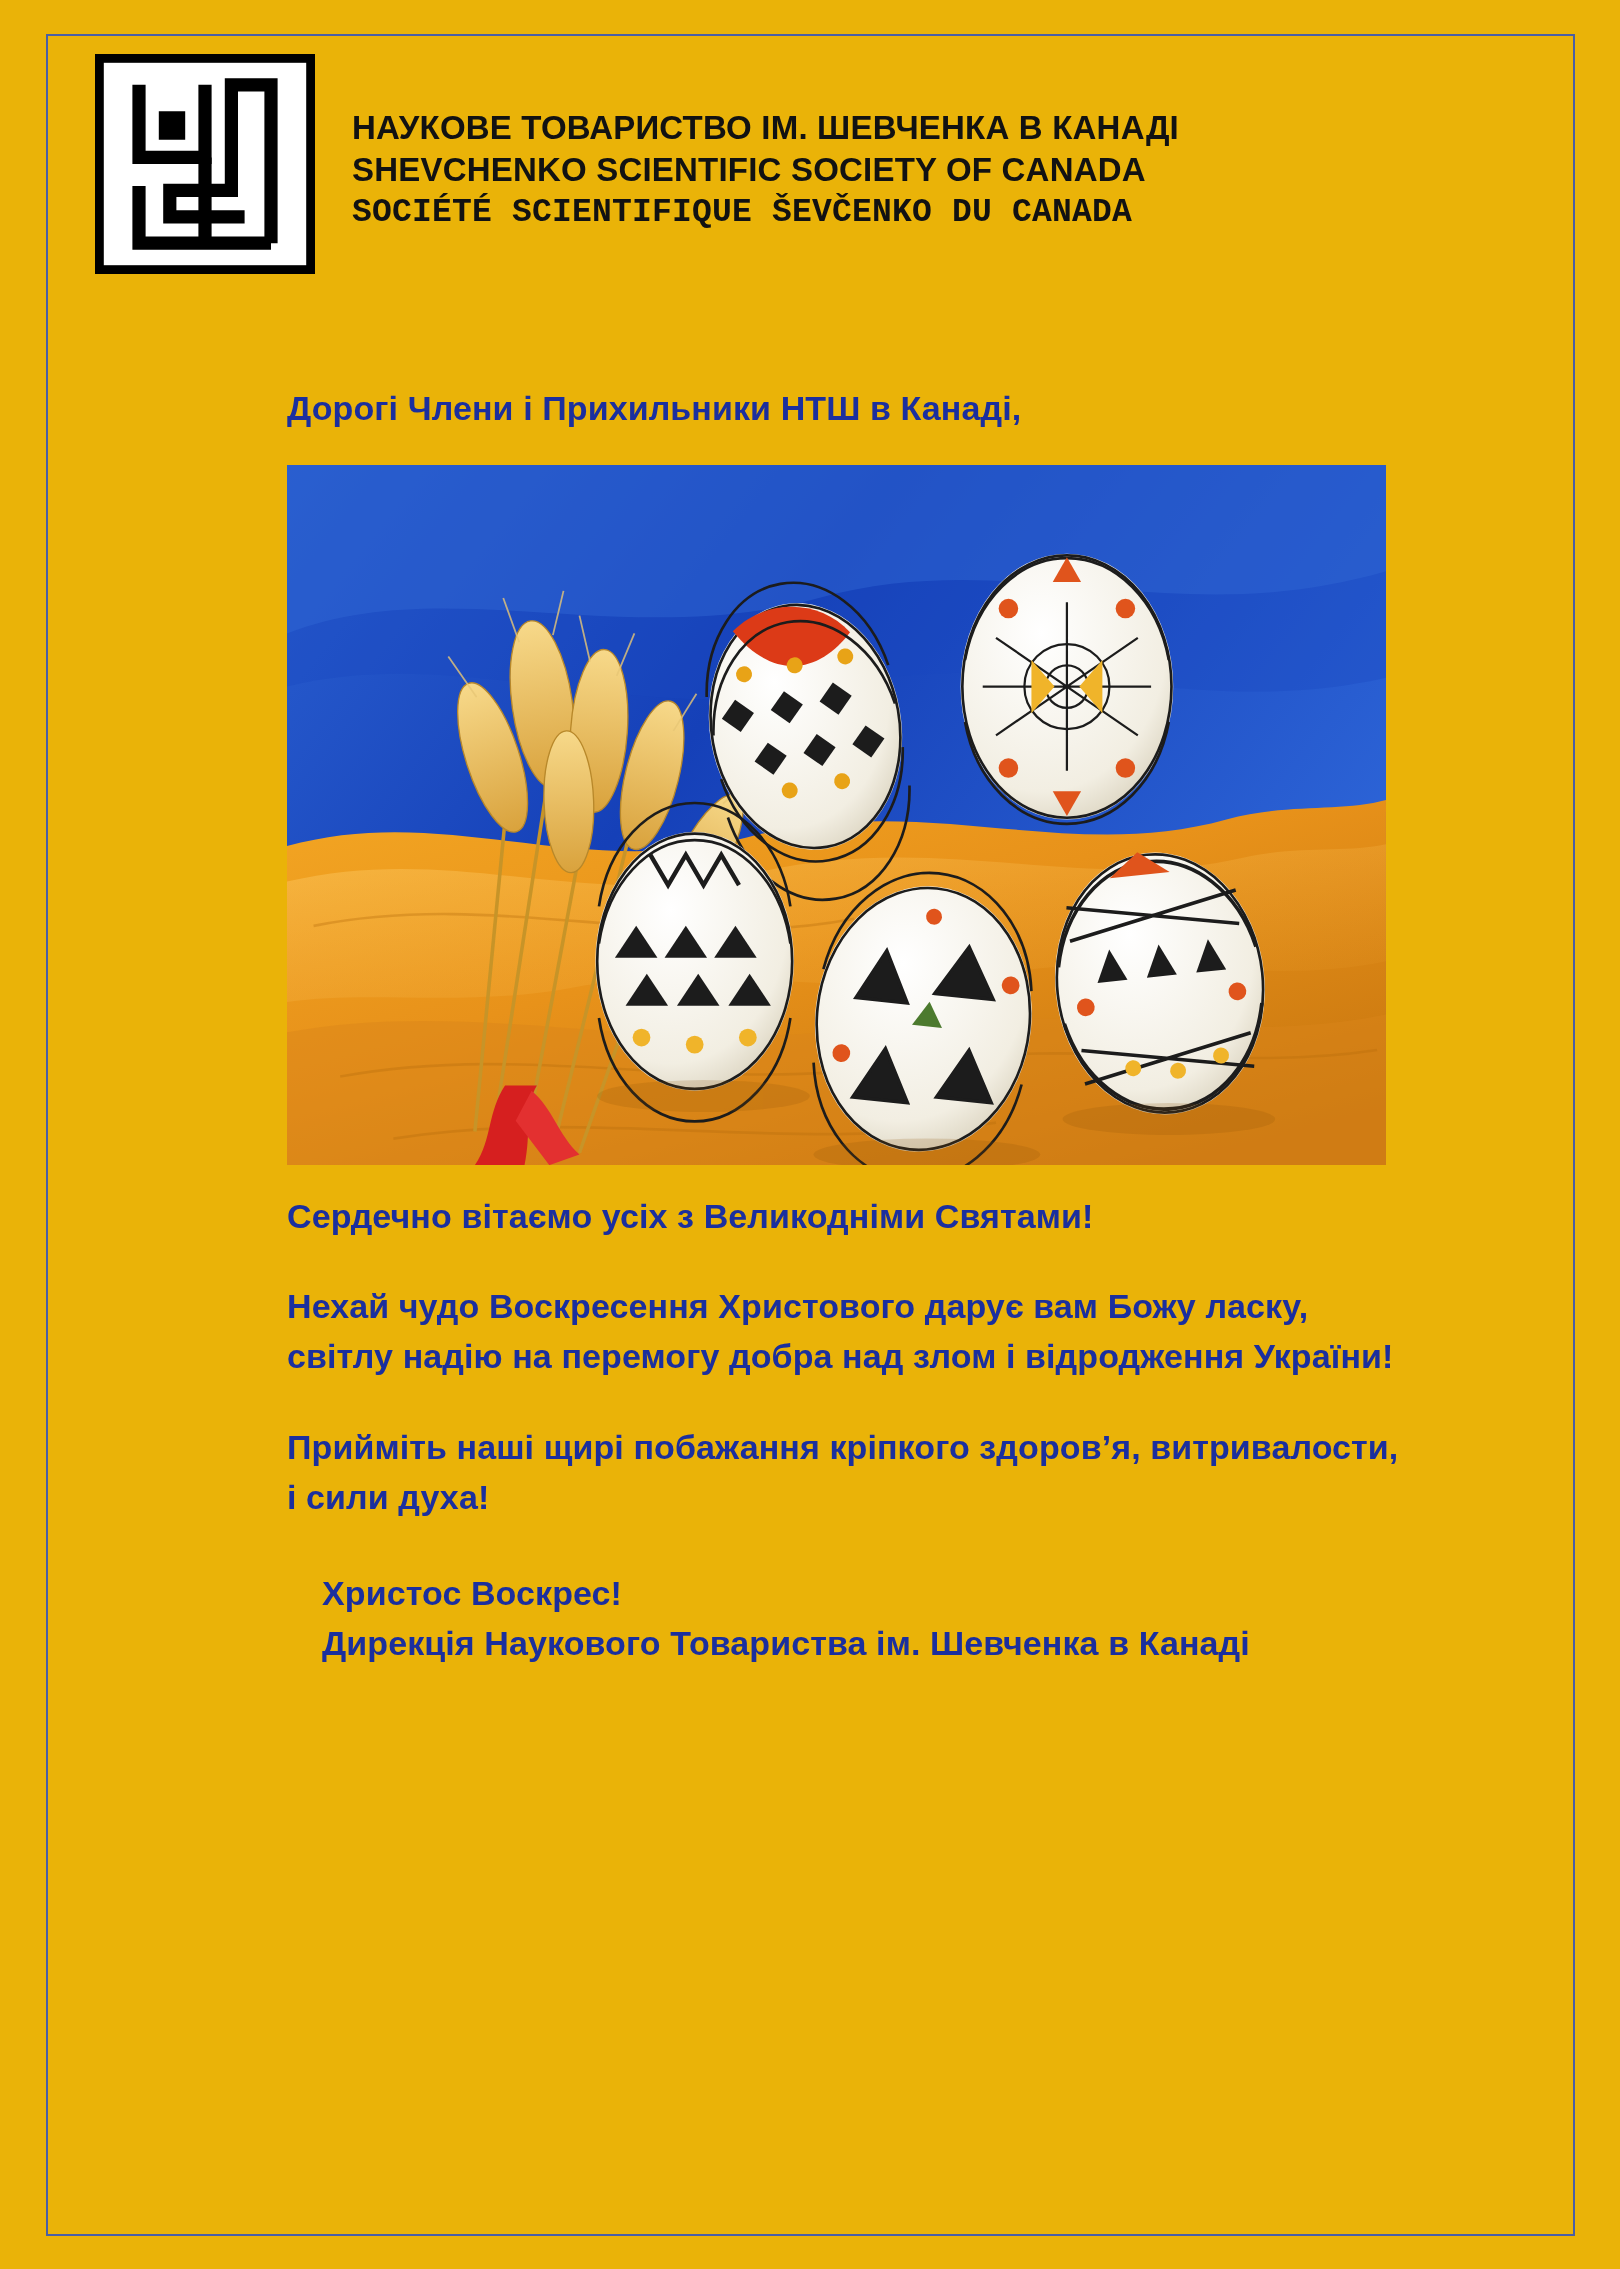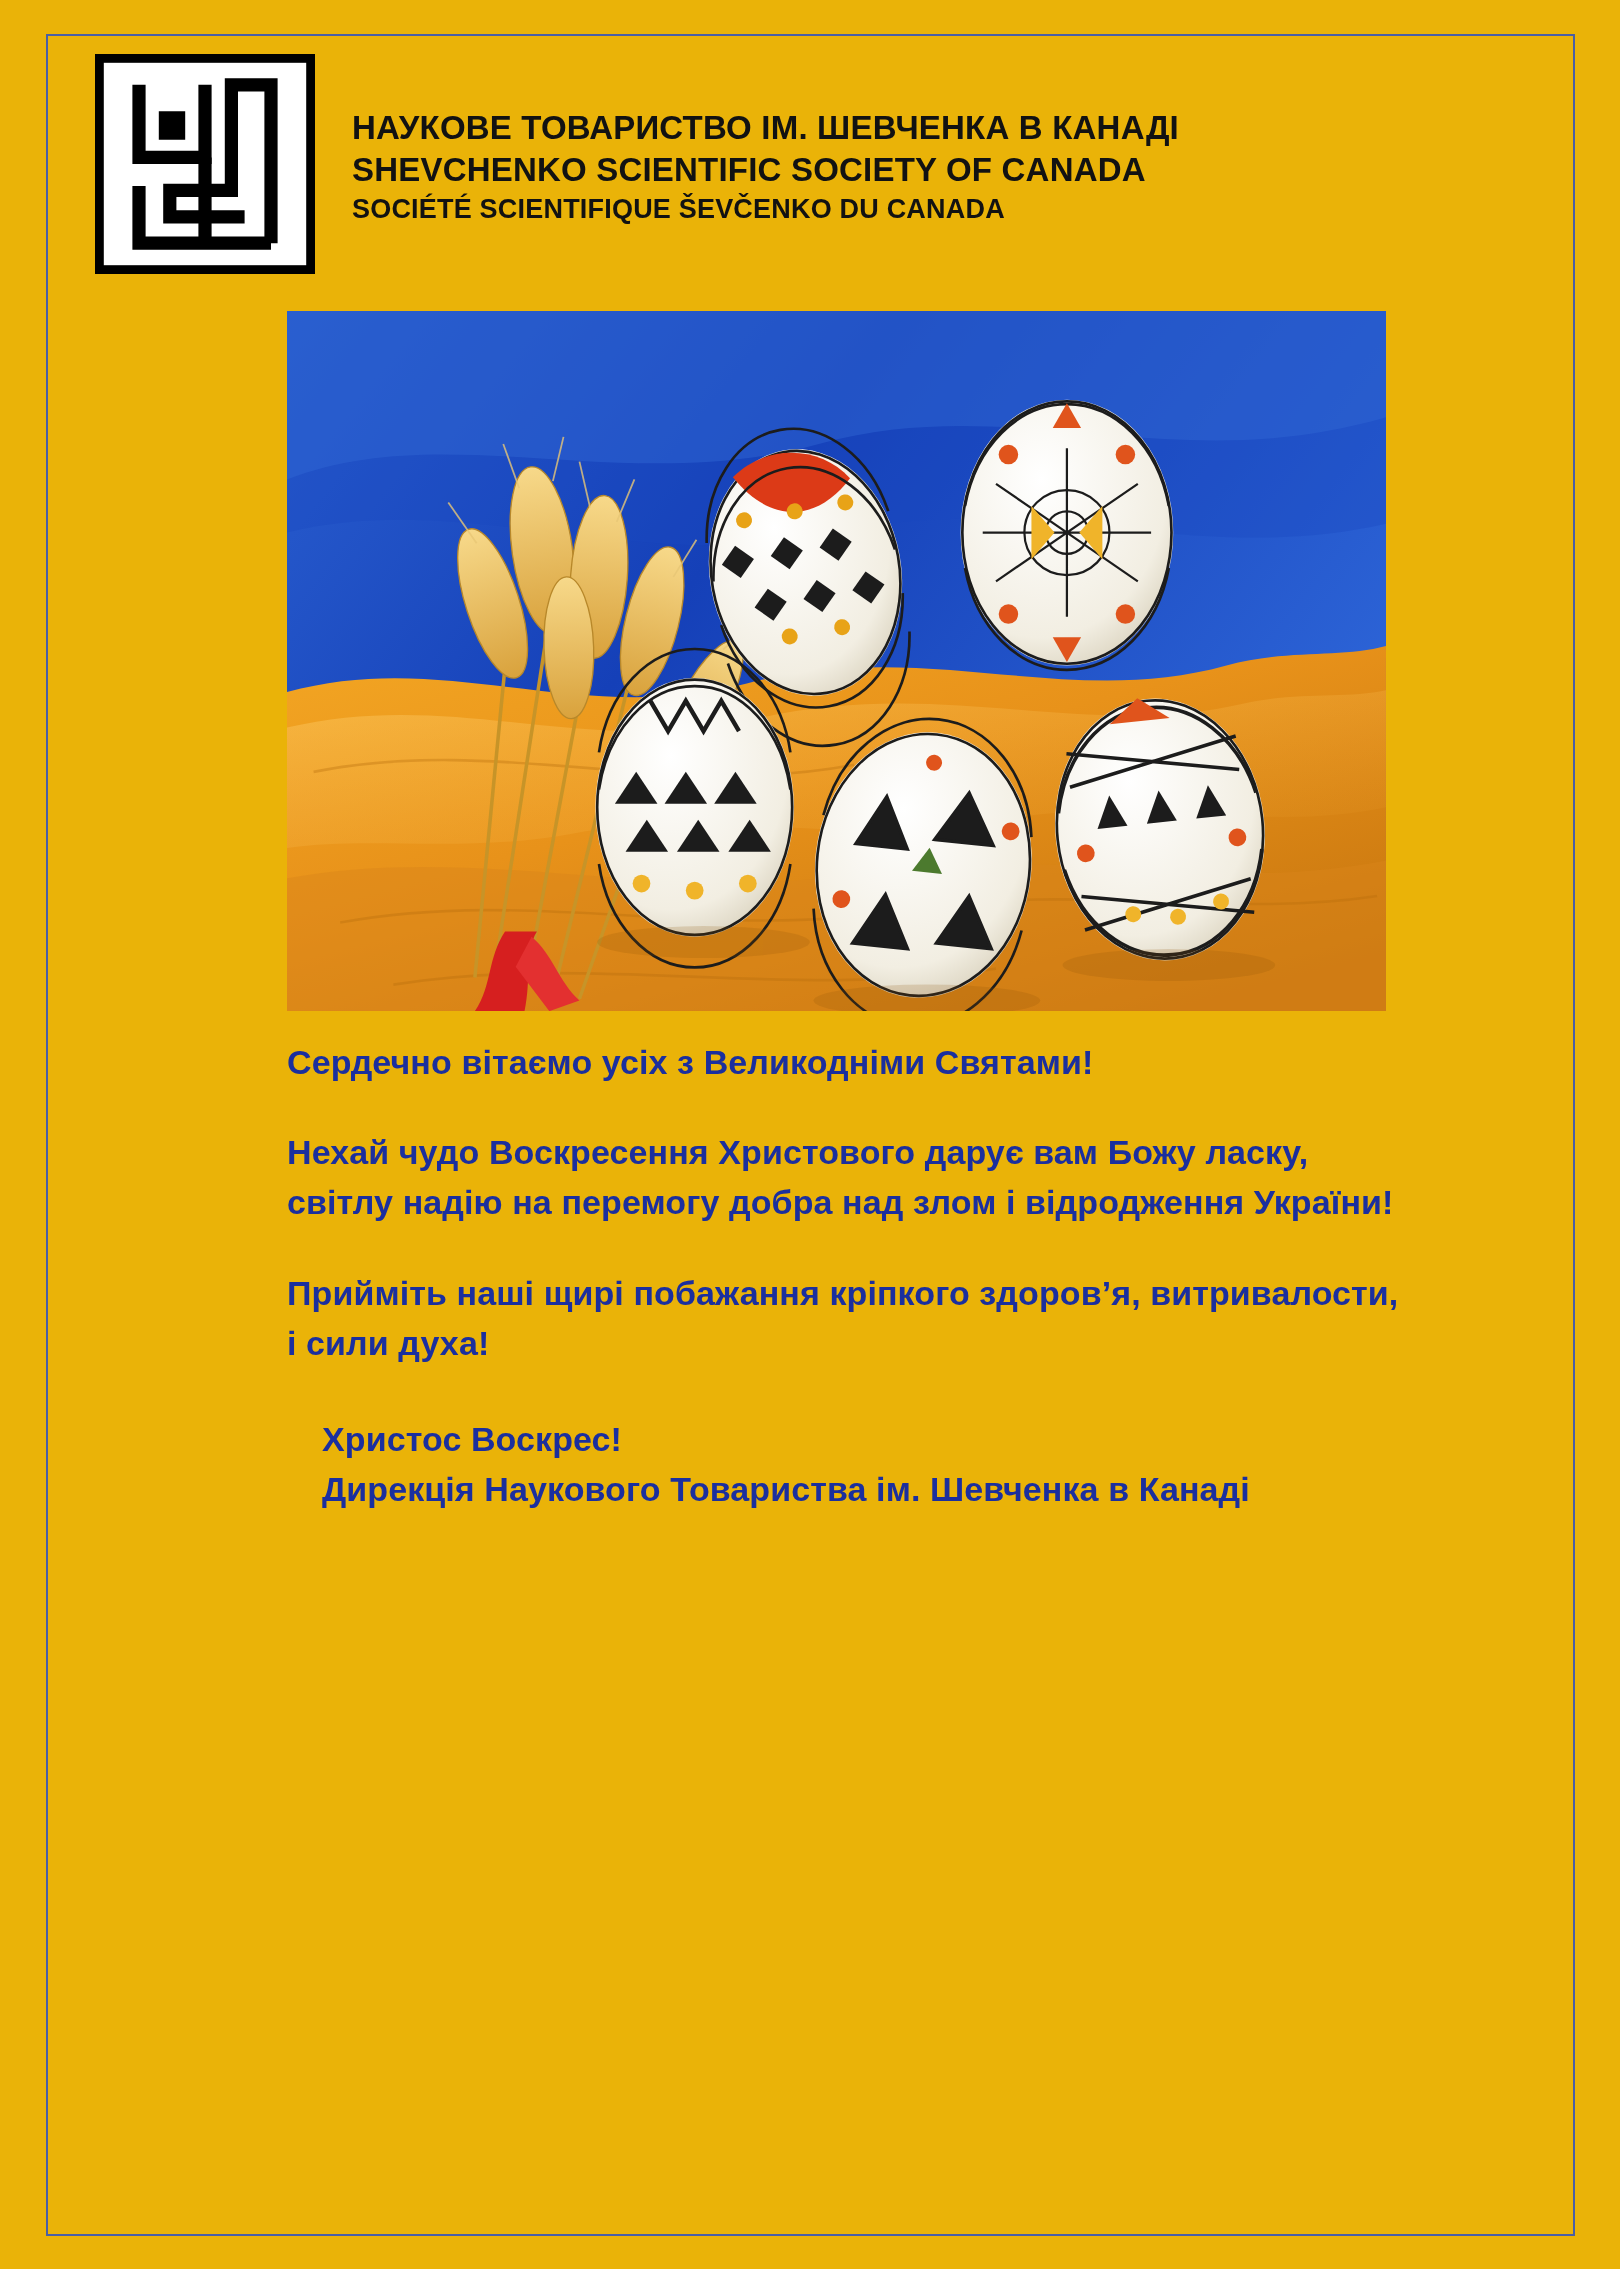--- a/index.html
+++ b/index.html
@@ -59,21 +59,21 @@
   }
   .org-line {
     color: #121212;
     font-weight: bold;
     letter-spacing: 0.2px;
     line-height: 1.30;
     white-space: nowrap;
   }
   .org-line.l1 { font-size: 33px; }
   .org-line.l2 { font-size: 33px; }
-  .org-line.l3 { font-size: 27px; }
+  .org-line.l3 { font-size: 33px; font-family: Liberation Mono, monospace; }
 
   
   .body-wrap {
     padding: 0 0 0 241px;
   }
   .salutation {
     color: #1b2f9e;
     font-weight: bold;
     font-size: 34px;
     margin-top: 115px;
@@ -140,20 +140,21 @@
 
       <div class="org-titles">
         <div class="org-line l1">НАУКОВЕ ТОВАРИСТВО ІМ. ШЕВЧЕНКА В КАНАДІ</div>
         <div class="org-line l2">SHEVCHENKO SCIENTIFIC SOCIETY OF CANADA</div>
         <div class="org-line l3">SOCIÉTÉ SCIENTIFIQUE ŠEVČENKO DU CANADA</div>
       </div>
     </div>
 
     <div class="body-wrap">
 
+      <div class="salutation">Дорогі Члени і Прихильники НТШ в Канаді,</div>
 
       <div class="photo">
         <svg class="photo-inner" viewBox="0 0 1240 790" preserveAspectRatio="none" aria-hidden="true">
           <defs>
             <linearGradient id="blueBg" x1="0" y1="0" x2="1" y2="0.5">
               <stop offset="0%" stop-color="#2a5fd0"></stop>
               <stop offset="45%" stop-color="#1540b8"></stop>
               <stop offset="100%" stop-color="#2c63d6"></stop>
             </linearGradient>
             <linearGradient id="clothG" x1="0" y1="0" x2="0.8" y2="1">

